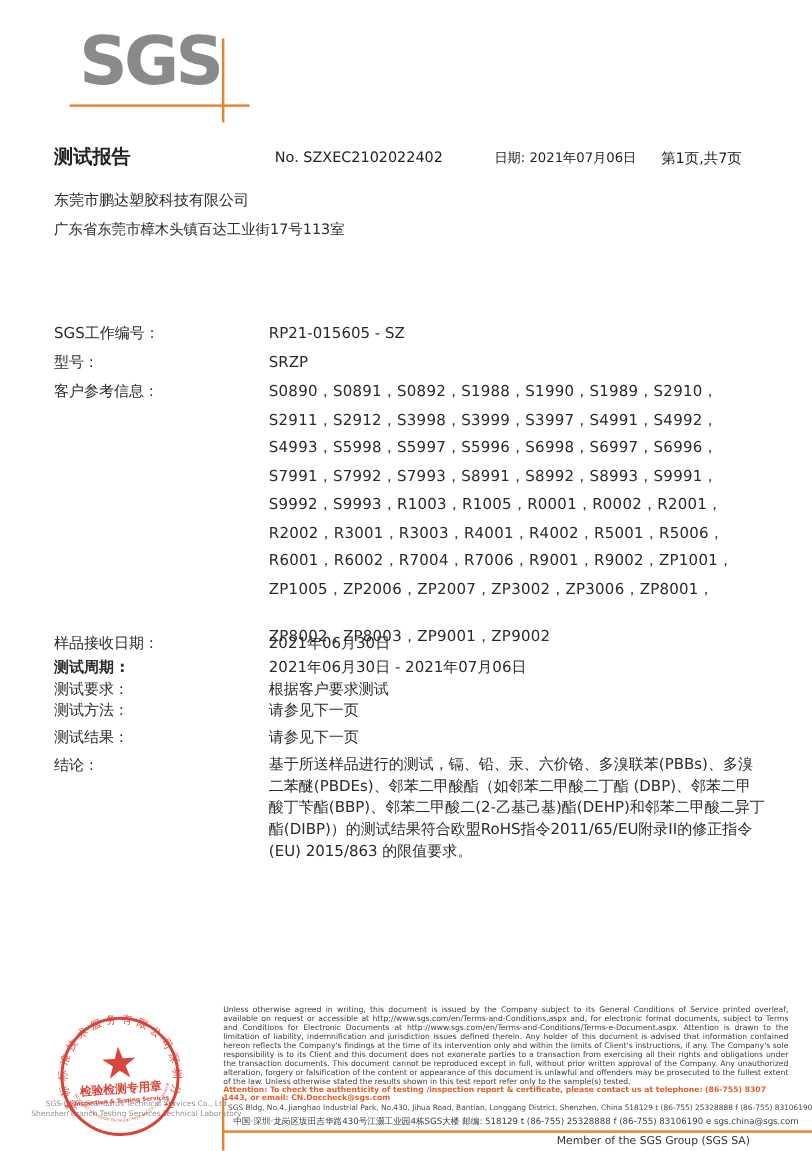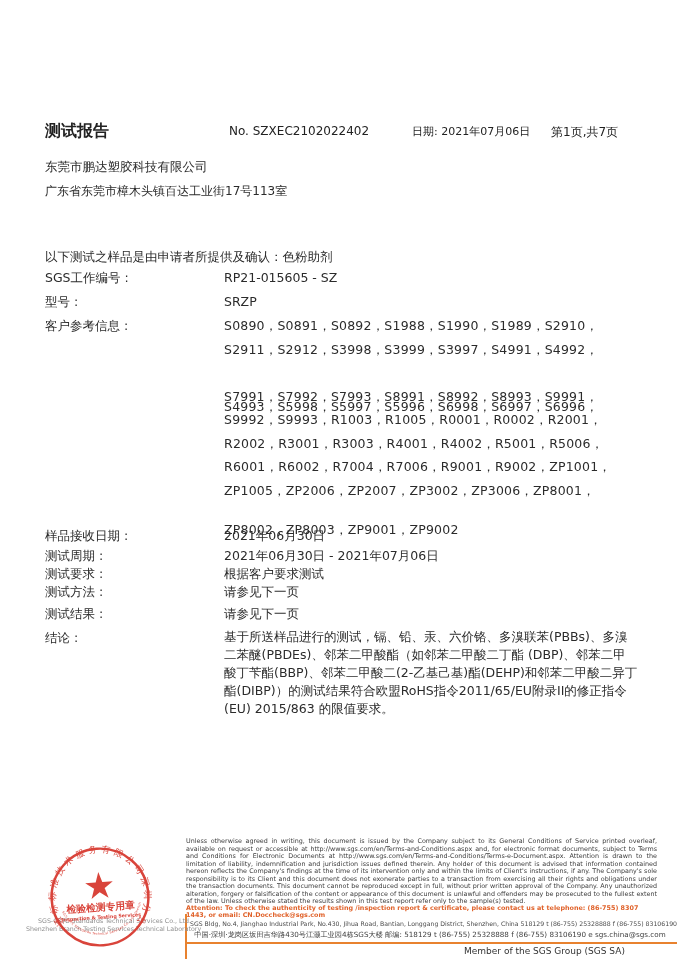--- a/index.html
+++ b/index.html
@@ -51,54 +51,58 @@
   .company-lines{position:absolute;left:26px;top:917px;font-size:6.3px;line-height:8px;color:#8f8f8f;}
   .company-lines .l1{margin-left:12px;}
   
   .stamp{position:absolute;left:48px;top:845px;width:104px;height:104px;transform:rotate(-4deg);opacity:0.92;}
 </style>
 </head>
 <body>
 
 <div id="page">
 
+  <div class="logo-wrap">
+    <div class="logo-text">SGS</div>
+    <div class="cropmark-v" style="left:127px;top:8px;height:70px;"></div>
+    <div class="cropmark-h" style="left:0px;top:63px;width:150px;"></div>
+  </div>
 
   <div class="hdr">
     <span class="title">测试报告</span>
     <span class="no">No. SZXEC2102022402</span>
     <span class="date">日期: 2021年07月06日</span>
     <span class="pages">第1页,共7页</span>
   </div>
 
   <div class="applicant-name">东莞市鹏达塑胶科技有限公司</div>
   <div class="applicant-addr">广东省东莞市樟木头镇百达工业街17号113室</div>
 
-  <div class="intro">以下测试之样品是由申请者所提供及确认：色粉助剂</div>
 
   <div class="flabel" style="top:270px;">SGS工作编号 :</div>
   <div class="fvalue" style="top:270px;">RP21-015605 - SZ</div>
 
   <div class="flabel" style="top:294px;text-align:right;">型号 :</div>
   <div class="fvalue" style="top:294px;">SRZP</div>
 
   <div class="flabel" style="top:318px;">客户参考信息 :</div>
   <div class="refline" style="top:318px;">S0890，S0891，S0892，S1988，S1990，S1989，S2910，</div>
   <div class="refline" style="top:341.5px;">S2911，S2912，S3998，S3999，S3997，S4991，S4992，</div>
-  <div class="refline" style="top:365px;margin-top:34px;">S4993，S5998，S5997，S5996，S6998，S6997，S6996，</div>
+  <div class="refline" style="top:365px;">S4993，S5998，S5997，S5996，S6998，S6997，S6996，</div>
   <div class="refline" style="top:388.5px;">S7991，S7992，S7993，S8991，S8992，S8993，S9991，</div>
   <div class="refline" style="top:412px;">S9992，S9993，R1003，R1005，R0001，R0002，R2001，</div>
   <div class="refline" style="top:435.5px;">R2002，R3001，R3003，R4001，R4002，R5001，R5006，</div>
   <div class="refline" style="top:459px;">R6001，R6002，R7004，R7006，R9001，R9002，ZP1001，</div>
   <div class="refline" style="top:482.5px;">ZP1005，ZP2006，ZP2007，ZP3002，ZP3006，ZP8001，</div>
   <div class="refline" style="top:506px;margin-top:16px;">ZP8002，ZP8003，ZP9001，ZP9002</div>
 
   <div class="flabel" style="top:528px;">样品接收日期 :</div>
   <div class="fvalue" style="top:528px;">2021年06月30日</div>
 
-  <div class="flabel" style="top:548px;">测试周期 :</div>
+  <div class="flabel" style="top:548px;font-weight:bold;">测试周期 :</div>
   <div class="fvalue" style="top:548px;">2021年06月30日 - 2021年07月06日</div>
 
   <div class="flabel" style="top:566px;">测试要求 :</div>
   <div class="fvalue" style="top:566px;">根据客户要求测试</div>
 
   <div class="flabel" style="top:584px;">测试方法 :</div>
   <div class="fvalue" style="top:584px;">请参见下一页</div>
 
   <div class="flabel" style="top:606px;">测试结果 :</div>
   <div class="fvalue" style="top:606px;">请参见下一页</div>

